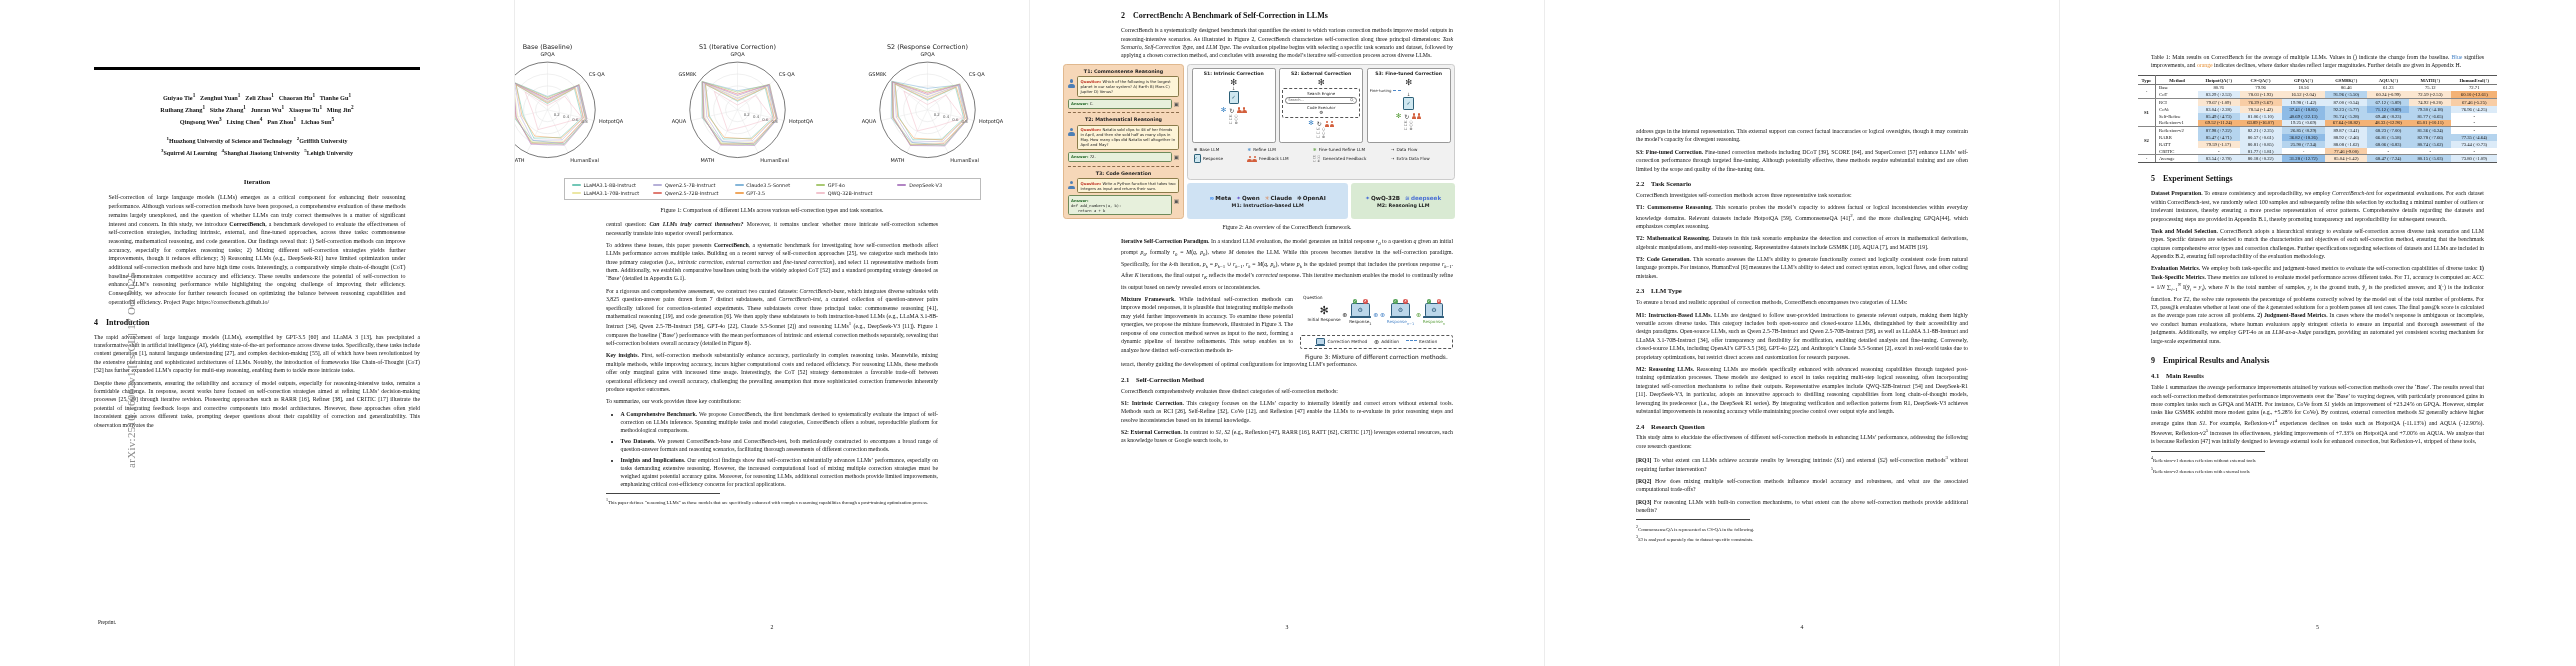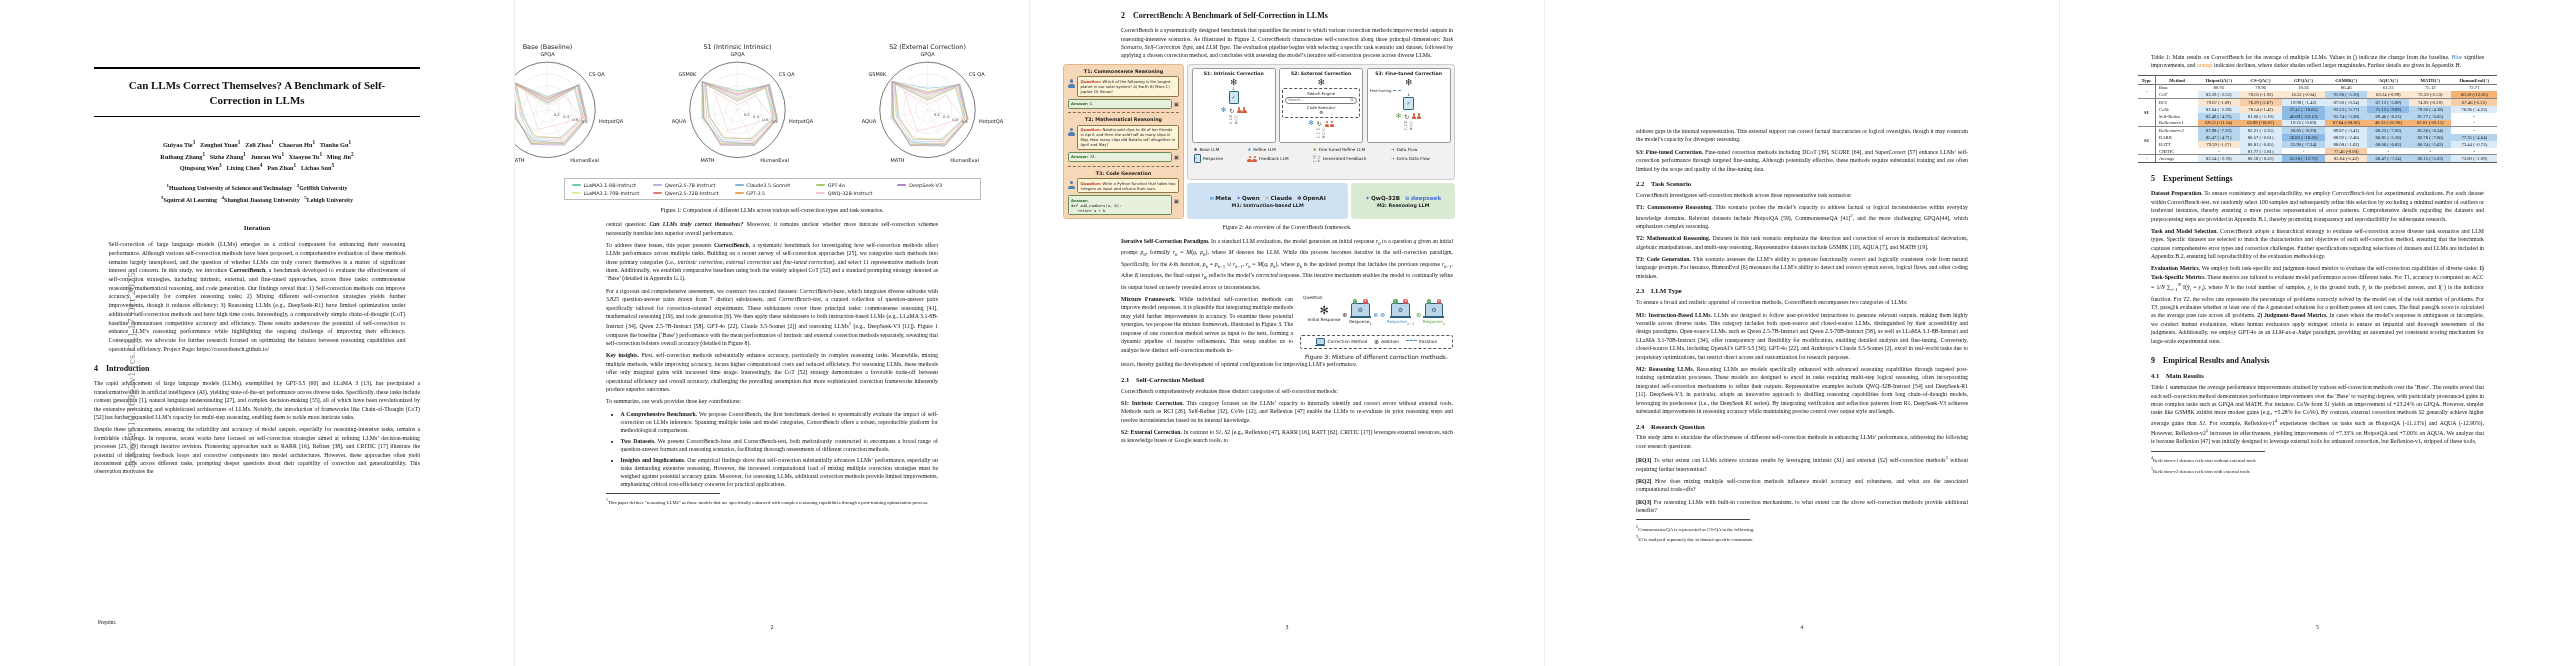--- a/index.html
+++ b/index.html
@@ -112,21 +112,20 @@
 </style>
 </head>
 <body>
 
 <div id="canvas">
 
   <section class="page">
     <div class="inner" style="left:94px;right:94px;">
       <div class="arxiv-side">arXiv:2510.16062v1  [cs.CL]  17 Oct 2025</div>
       <div class="trule"></div>
-      <h1 class="title">Can LLMs Correct Themselves? A Benchmark of Self-Correction in LLMs</h1>
       <div class="brule"></div>
       <div class="authors">
         <div>Guiyao Tie<sup>1</sup> &nbsp; Zenghui Yuan<sup>1</sup> &nbsp; Zeli Zhao<sup>1</sup> &nbsp; Chaoran Hu<sup>1</sup> &nbsp; Tianhe Gu<sup>1</sup></div>
         <div>Ruihang Zhang<sup>1</sup> &nbsp; Sizhe Zhang<sup>1</sup> &nbsp; Junran Wu<sup>1</sup> &nbsp; Xiaoyue Tu<sup>1</sup> &nbsp; Ming Jin<sup>2</sup></div>
         <div>Qingsong Wen<sup>3</sup> &nbsp; Lixing Chen<sup>4</sup> &nbsp; Pan Zhou<sup>1</sup> &nbsp; Lichao Sun<sup>5</sup></div>
       </div>
       <div class="affils">
         <div><sup>1</sup>Huazhong University of Science and Technology &nbsp; <sup>2</sup>Griffith University</div>
         <div><sup>3</sup>Squirrel Ai Learning &nbsp; <sup>4</sup>Shanghai Jiaotong University &nbsp; <sup>5</sup>Lehigh University</div>
       </div>
@@ -171,21 +170,21 @@
                 <text x="228.61815165727324" y="130.13948872584987" text-anchor="start" font-size="9" fill="#222" font-family="DejaVu Sans, sans-serif">HotpotQA</text>
                 <text x="177.21895521616804" y="199.59204245072982" text-anchor="start" font-size="9" fill="#222" font-family="DejaVu Sans, sans-serif">HumanEval</text>
                 <text x="94.78104478383194" y="199.5920424507298" text-anchor="end" font-size="9" fill="#222" font-family="DejaVu Sans, sans-serif">MATH</text>
                 <text x="43.381848342726755" y="130.13948872584987" text-anchor="end" font-size="9" fill="#222" font-family="DejaVu Sans, sans-serif">AQUA</text>
                 <text x="61.726009165537164" y="44.76846882342033" text-anchor="end" font-size="9" fill="#222" font-family="DejaVu Sans, sans-serif">GSM8K</text>
                 <text x="152.68908649194714" y="117.16105660431428" text-anchor="middle" font-size="7" fill="#555" font-family="DejaVu Sans, sans-serif">0.2</text>
                 <text x="169.37817298389427" y="121.32211320862856" text-anchor="middle" font-size="7" fill="#555" font-family="DejaVu Sans, sans-serif">0.4</text>
                 <text x="186.0672594758414" y="125.48316981294286" text-anchor="middle" font-size="7" fill="#555" font-family="DejaVu Sans, sans-serif">0.6</text>
                 <text x="202.75634596778855" y="129.64422641725713" text-anchor="middle" font-size="7" fill="#555" font-family="DejaVu Sans, sans-serif">0.8</text>
               </svg></div>
-            <div class="radarbox"><div class="radartitle">S1 (Intrinsic Intrinsic)</div><svg width="151" height="121" viewBox="0 0 272 218">
+            <div class="radarbox"><div class="radartitle">S1 (Iterative Correction)</div><svg width="151" height="121" viewBox="0 0 272 218">
                 <circle cx="136" cy="106" r="21.5" fill="none" stroke="#dcdcdc" stroke-width="0.8"></circle>
                 <circle cx="136" cy="106" r="43" fill="none" stroke="#dcdcdc" stroke-width="0.8"></circle>
                 <circle cx="136" cy="106" r="64.5" fill="none" stroke="#dcdcdc" stroke-width="0.8"></circle>
                 <line x1="136" y1="106" x2="136" y2="20" stroke="#e3e3e3" stroke-width="0.8"></line>
                 <line x1="136" y1="106" x2="203.23750749225056" y2="52.37987704014892" stroke="#e3e3e3" stroke-width="0.8"></line>
                 <line x1="136" y1="106" x2="219.84380044763685" y2="125.13680032024304" stroke="#e3e3e3" stroke-width="0.8"></line>
                 <line x1="136" y1="106" x2="173.31400156411001" y2="183.48332263960805" stroke="#e3e3e3" stroke-width="0.8"></line>
                 <line x1="136" y1="106" x2="98.68599843588997" y2="183.48332263960805" stroke="#e3e3e3" stroke-width="0.8"></line>
                 <line x1="136" y1="106" x2="52.15619955236316" y2="125.13680032024305" stroke="#e3e3e3" stroke-width="0.8"></line>
                 <line x1="136" y1="106" x2="68.76249250774943" y2="52.379877040148926" stroke="#e3e3e3" stroke-width="0.8"></line>
@@ -204,21 +203,21 @@
                 <text x="228.61815165727324" y="130.13948872584987" text-anchor="start" font-size="9" fill="#222" font-family="DejaVu Sans, sans-serif">HotpotQA</text>
                 <text x="177.21895521616804" y="199.59204245072982" text-anchor="start" font-size="9" fill="#222" font-family="DejaVu Sans, sans-serif">HumanEval</text>
                 <text x="94.78104478383194" y="199.5920424507298" text-anchor="end" font-size="9" fill="#222" font-family="DejaVu Sans, sans-serif">MATH</text>
                 <text x="43.381848342726755" y="130.13948872584987" text-anchor="end" font-size="9" fill="#222" font-family="DejaVu Sans, sans-serif">AQUA</text>
                 <text x="61.726009165537164" y="44.76846882342033" text-anchor="end" font-size="9" fill="#222" font-family="DejaVu Sans, sans-serif">GSM8K</text>
                 <text x="152.68908649194714" y="117.16105660431428" text-anchor="middle" font-size="7" fill="#555" font-family="DejaVu Sans, sans-serif">0.2</text>
                 <text x="169.37817298389427" y="121.32211320862856" text-anchor="middle" font-size="7" fill="#555" font-family="DejaVu Sans, sans-serif">0.4</text>
                 <text x="186.0672594758414" y="125.48316981294286" text-anchor="middle" font-size="7" fill="#555" font-family="DejaVu Sans, sans-serif">0.6</text>
                 <text x="202.75634596778855" y="129.64422641725713" text-anchor="middle" font-size="7" fill="#555" font-family="DejaVu Sans, sans-serif">0.8</text>
               </svg></div>
-            <div class="radarbox"><div class="radartitle">S2 (External Correction)</div><svg width="151" height="121" viewBox="0 0 272 218">
+            <div class="radarbox"><div class="radartitle">S2 (Response Correction)</div><svg width="151" height="121" viewBox="0 0 272 218">
                 <circle cx="136" cy="106" r="21.5" fill="none" stroke="#dcdcdc" stroke-width="0.8"></circle>
                 <circle cx="136" cy="106" r="43" fill="none" stroke="#dcdcdc" stroke-width="0.8"></circle>
                 <circle cx="136" cy="106" r="64.5" fill="none" stroke="#dcdcdc" stroke-width="0.8"></circle>
                 <line x1="136" y1="106" x2="136" y2="20" stroke="#e3e3e3" stroke-width="0.8"></line>
                 <line x1="136" y1="106" x2="203.23750749225056" y2="52.37987704014892" stroke="#e3e3e3" stroke-width="0.8"></line>
                 <line x1="136" y1="106" x2="219.84380044763685" y2="125.13680032024304" stroke="#e3e3e3" stroke-width="0.8"></line>
                 <line x1="136" y1="106" x2="173.31400156411001" y2="183.48332263960805" stroke="#e3e3e3" stroke-width="0.8"></line>
                 <line x1="136" y1="106" x2="98.68599843588997" y2="183.48332263960805" stroke="#e3e3e3" stroke-width="0.8"></line>
                 <line x1="136" y1="106" x2="52.15619955236316" y2="125.13680032024305" stroke="#e3e3e3" stroke-width="0.8"></line>
                 <line x1="136" y1="106" x2="68.76249250774943" y2="52.379877040148926" stroke="#e3e3e3" stroke-width="0.8"></line>

